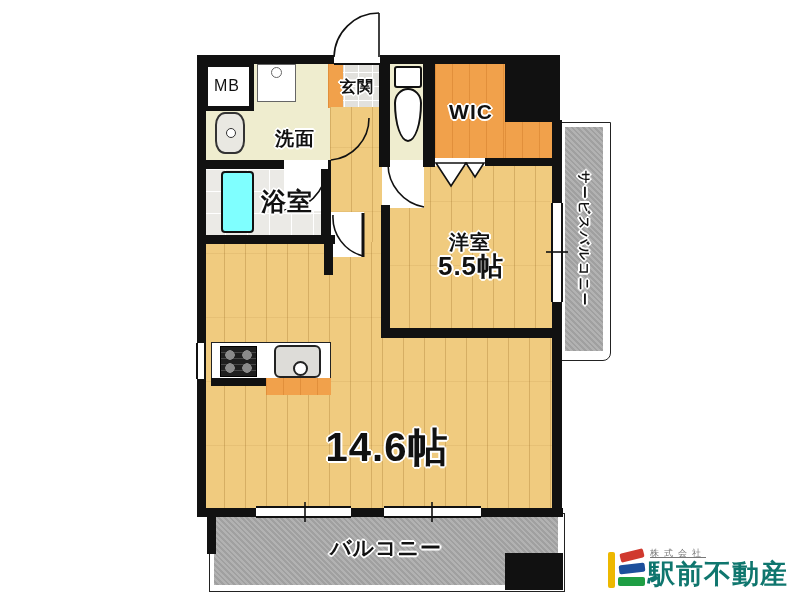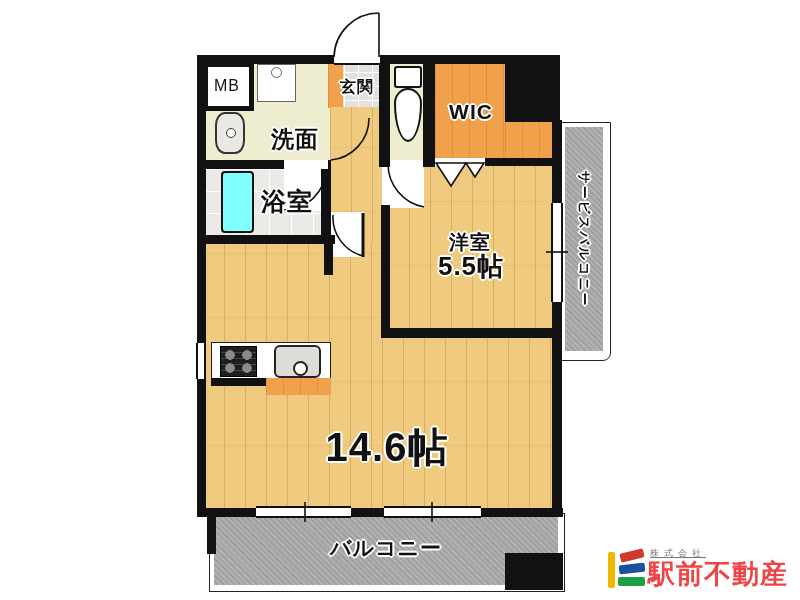--- a/index.html
+++ b/index.html
@@ -118,31 +118,31 @@
       <line x1="546" y1="252" x2="568" y2="252"></line>
     </g>
     <g fill="#fff" stroke="#111" stroke-width="1.6">
       <polygon points="436,163 466,163 451,186"></polygon>
       <polygon points="466,163 484,163 475,177"></polygon>
     </g>
   </svg>
 
   <div class="lbl" style="left:227px;top:86px;font-size:16px;font-weight:normal;">MB</div>
   <div class="lbl halo" style="left:357px;top:87px;font-size:16px;">玄関</div>
-  <div class="lbl halo" style="left:295px;top:139px;font-size:23px;">洗面</div>
+  <div class="lbl halo" style="left:295px;top:139px;font-size:19px;">洗面</div>
   <div class="lbl halo" style="left:287px;top:201px;font-size:25px;font-family:Liberation Serif, serif;">浴室</div>
   <div class="lbl halo" style="left:471px;top:112px;font-size:21px;">WIC</div>
   <div class="lbl halo" style="left:470px;top:242px;font-size:20px;">洋室</div>
   <div class="lbl halo" style="left:471px;top:266px;font-size:26px;">5.5帖</div>
   <div class="lbl halo" style="left:387px;top:447px;font-size:40px;">14.6帖</div>
   <div class="lbl halo" style="left:386px;top:548px;font-size:21px;">バルコニー</div>
   <div class="lbl halo" style="left:584px;top:239px;font-size:13px;transform:translate(-50%,-50%) rotate(90deg);letter-spacing:2px;">サービスバルコニー</div>
 
   <div class="abs" style="left:598px;top:543px;width:195px;height:52px;">
     <div class="abs" style="left:10px;top:9px;width:7px;height:36px;background:#EDB800;border-radius:2px;"></div>
     <div class="abs" style="left:22px;top:8px;width:24px;height:9px;background:#D0392E;border-radius:2px;transform:rotate(-14deg);"></div>
     <div class="abs" style="left:21px;top:21px;width:26px;height:9px;background:#1C4F9C;border-radius:2px;transform:rotate(-7deg);"></div>
     <div class="abs" style="left:20px;top:34px;width:27px;height:9px;background:#1E9E44;border-radius:2px;"></div>
     <div class="abs" style="left:52px;top:4px;font-size:9px;color:#777;letter-spacing:5px;text-decoration:underline;">株式会社</div>
-    <div class="abs" style="left:50px;top:13px;font-size:27px;font-weight:bold;color:#ef4444;letter-spacing:1px;text-align:right;">駅前不動産</div>
+    <div class="abs" style="left:50px;top:13px;font-size:27px;font-weight:bold;color:#0f766e;letter-spacing:1px;text-align:right;">駅前不動産</div>
   </div>
 
 </div>
 
 </body></html>

